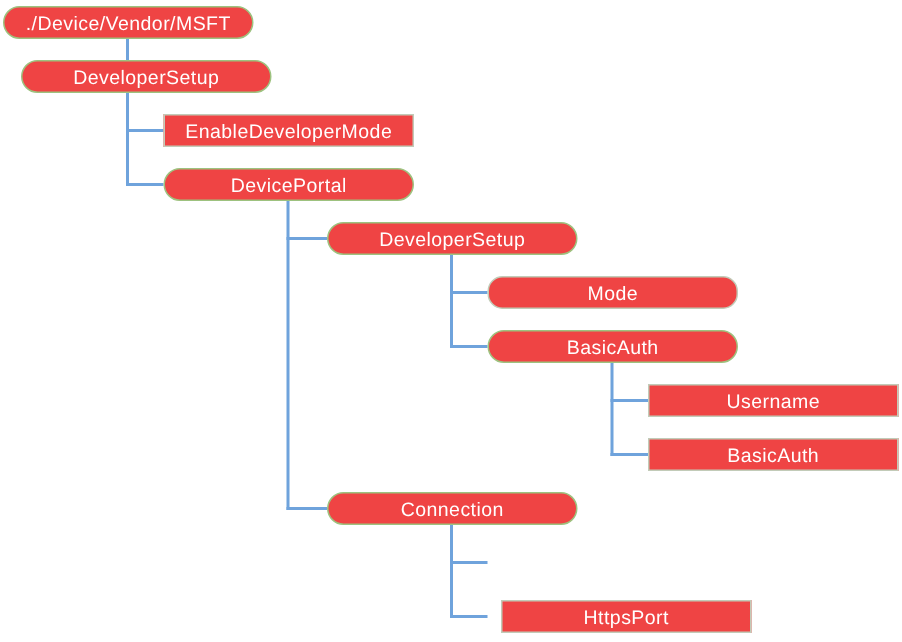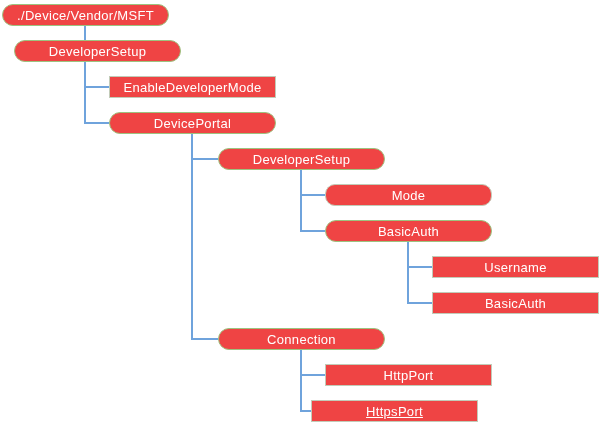--- a/index.html
+++ b/index.html
@@ -36,21 +36,21 @@
   .n1  { left: 14px;   top: 40px; }
   .n2  { left: 109px; top: 76px; }
   .n3  { left: 109px; top: 112px; }
   .n4  { left: 218px; top: 148px; }
   .n5  { left: 325px; top: 184px; border-radius: 10px; }
   .n6  { left: 325px; top: 220px; }
   .n7  { left: 432px; top: 256px; }
   .n8  { left: 432px; top: 292px; }
   .n9  { left: 218px; top: 328px; text-align: center; }
   .n10 { left: 325px; top: 364px; }
-  .n11 { left: 311px; top: 400px; text-decoration: underline; }
+  .n11 { left: 334px; top: 400px; }
 
   
   .c0  { left: 84px;  top: 26px;  height: 14px; }  
   .c1  { left: 84px;  top: 62px;  height: 62px; }  
   .c2  { left: 84px;  top: 86px;  width: 25px; }   
   .c3  { left: 84px;  top: 122px; width: 25px; }   
   .c4  { left: 191px; top: 134px; height: 206px; } 
   .c5  { left: 191px; top: 158px; width: 27px; }   
   .c6  { left: 191px; top: 338px; width: 27px; }   
   .c7  { left: 300px; top: 170px; height: 62px; }  
@@ -88,16 +88,15 @@
   <div class="node pill n0">./Device/Vendor/MSFT</div>
   <div class="node pill n1">DeveloperSetup</div>
   <div class="node rect n2">EnableDeveloperMode</div>
   <div class="node pill n3">DevicePortal</div>
   <div class="node pill n4">DeveloperSetup</div>
   <div class="node rect n5">Mode</div>
   <div class="node pill n6">BasicAuth</div>
   <div class="node rect n7">Username</div>
   <div class="node rect n8">BasicAuth</div>
   <div class="node pill n9">Connection</div>
-  <div class="node rect n10">HttpPort</div>
   <div class="node rect n11">HttpsPort</div>
 
 </div>
 
 </body></html>

